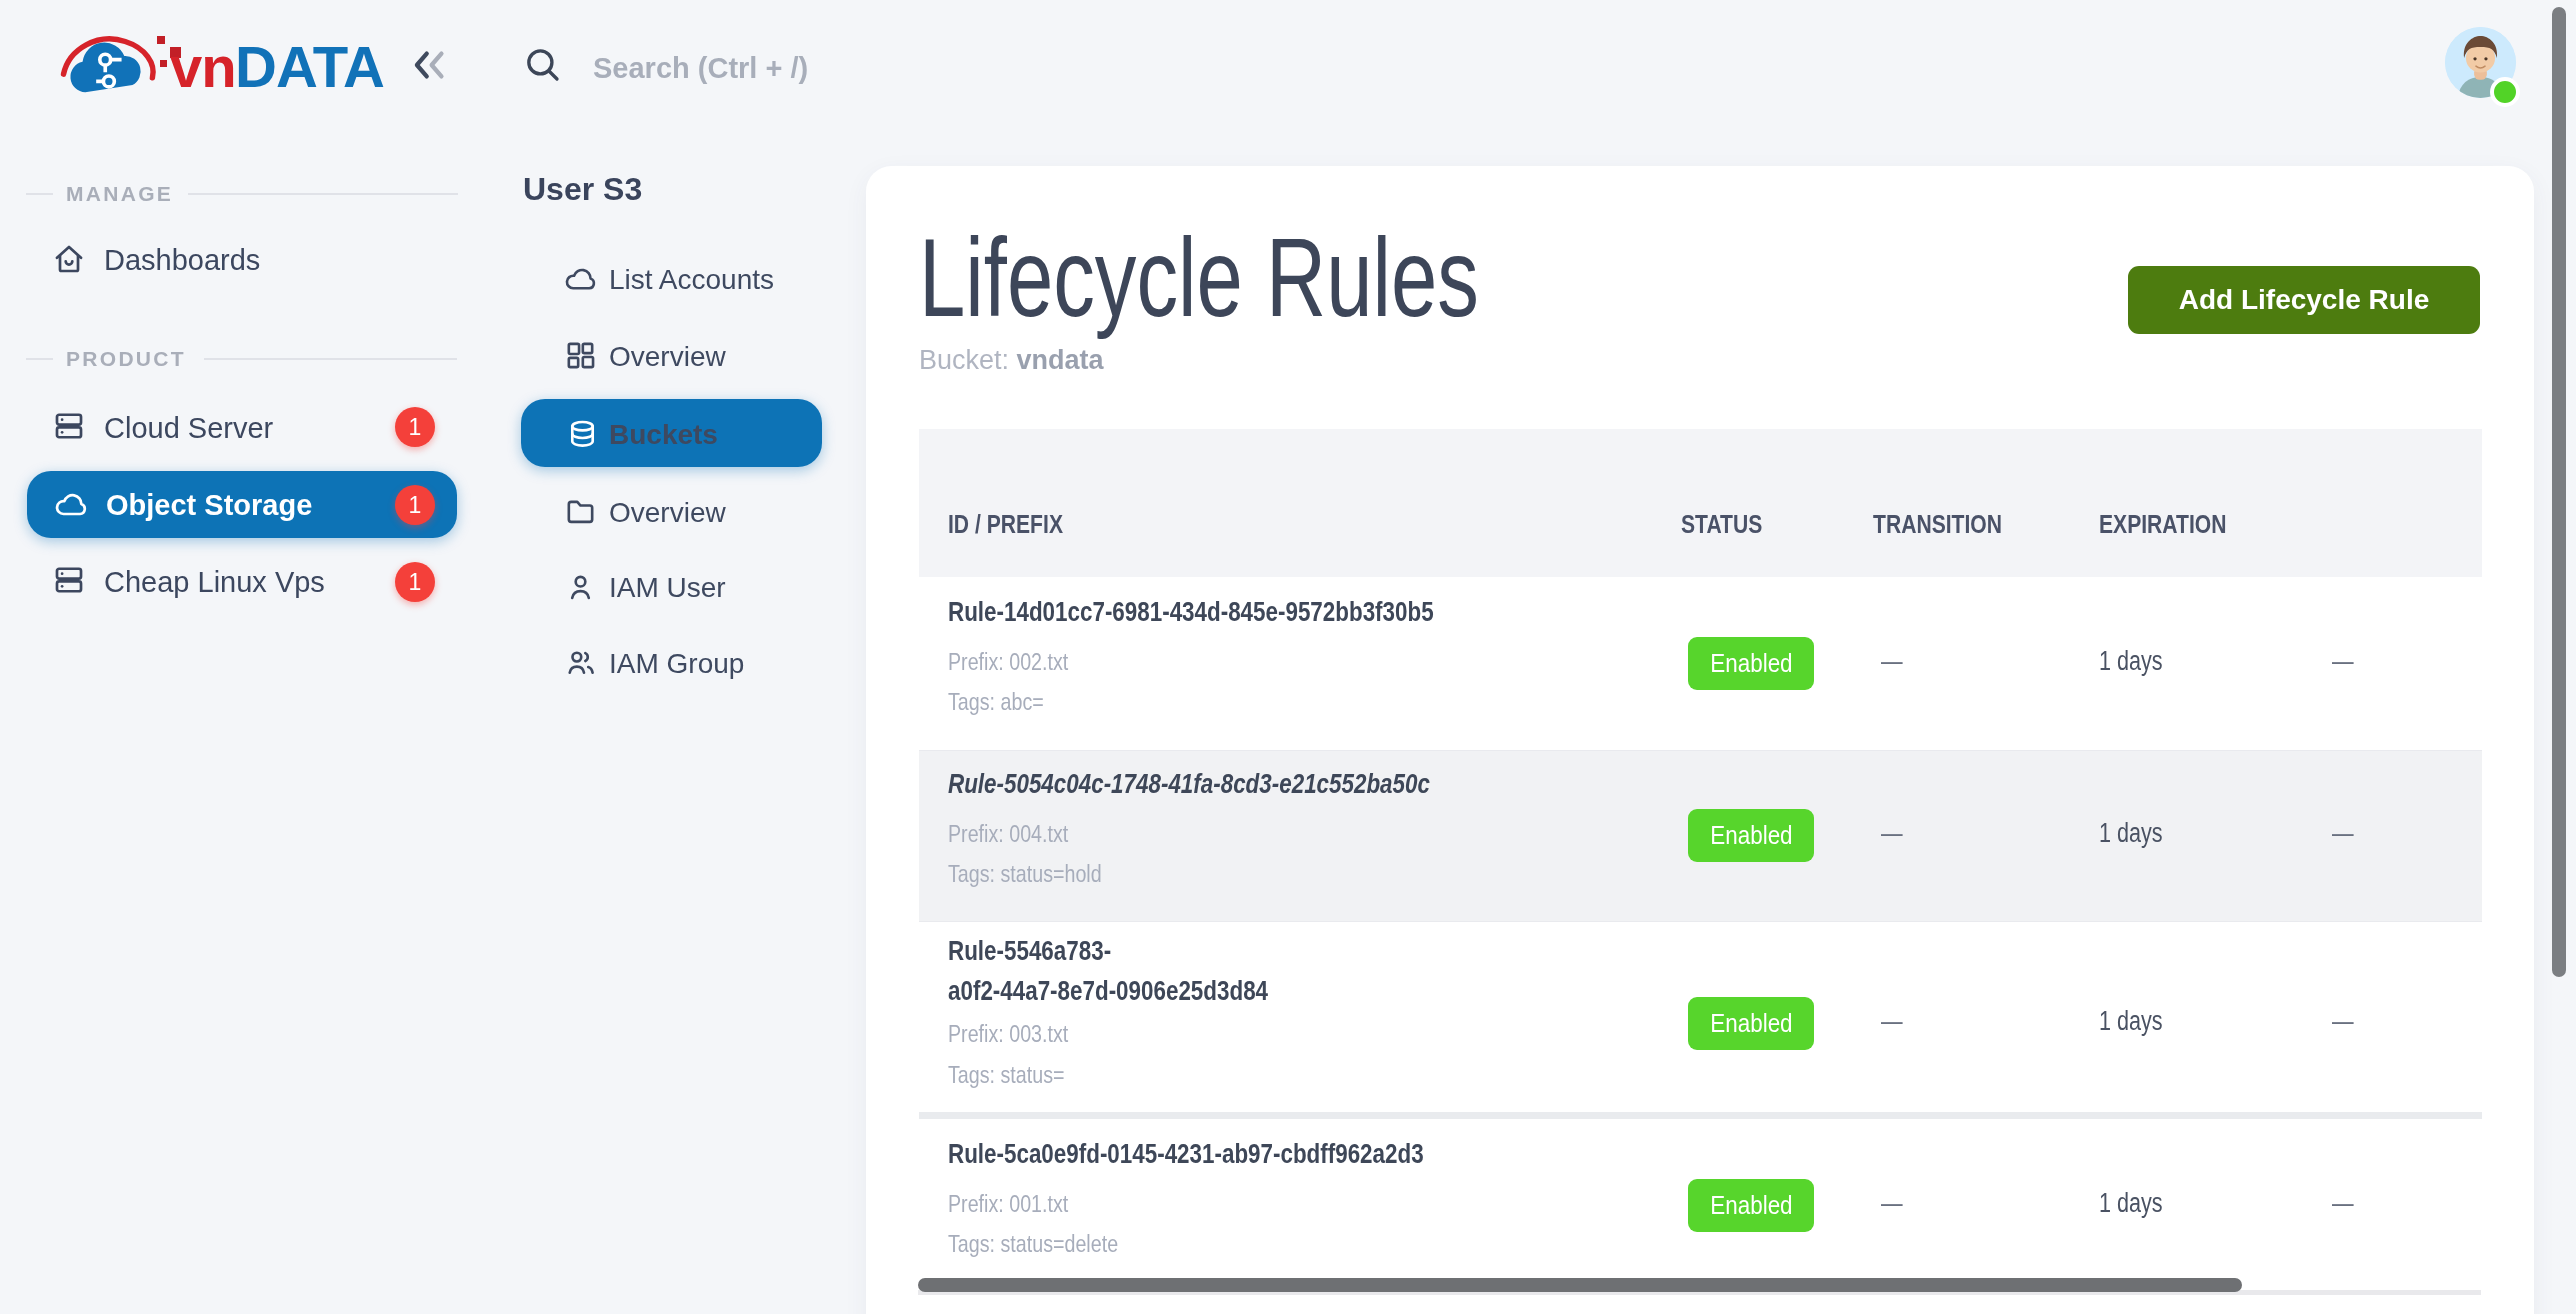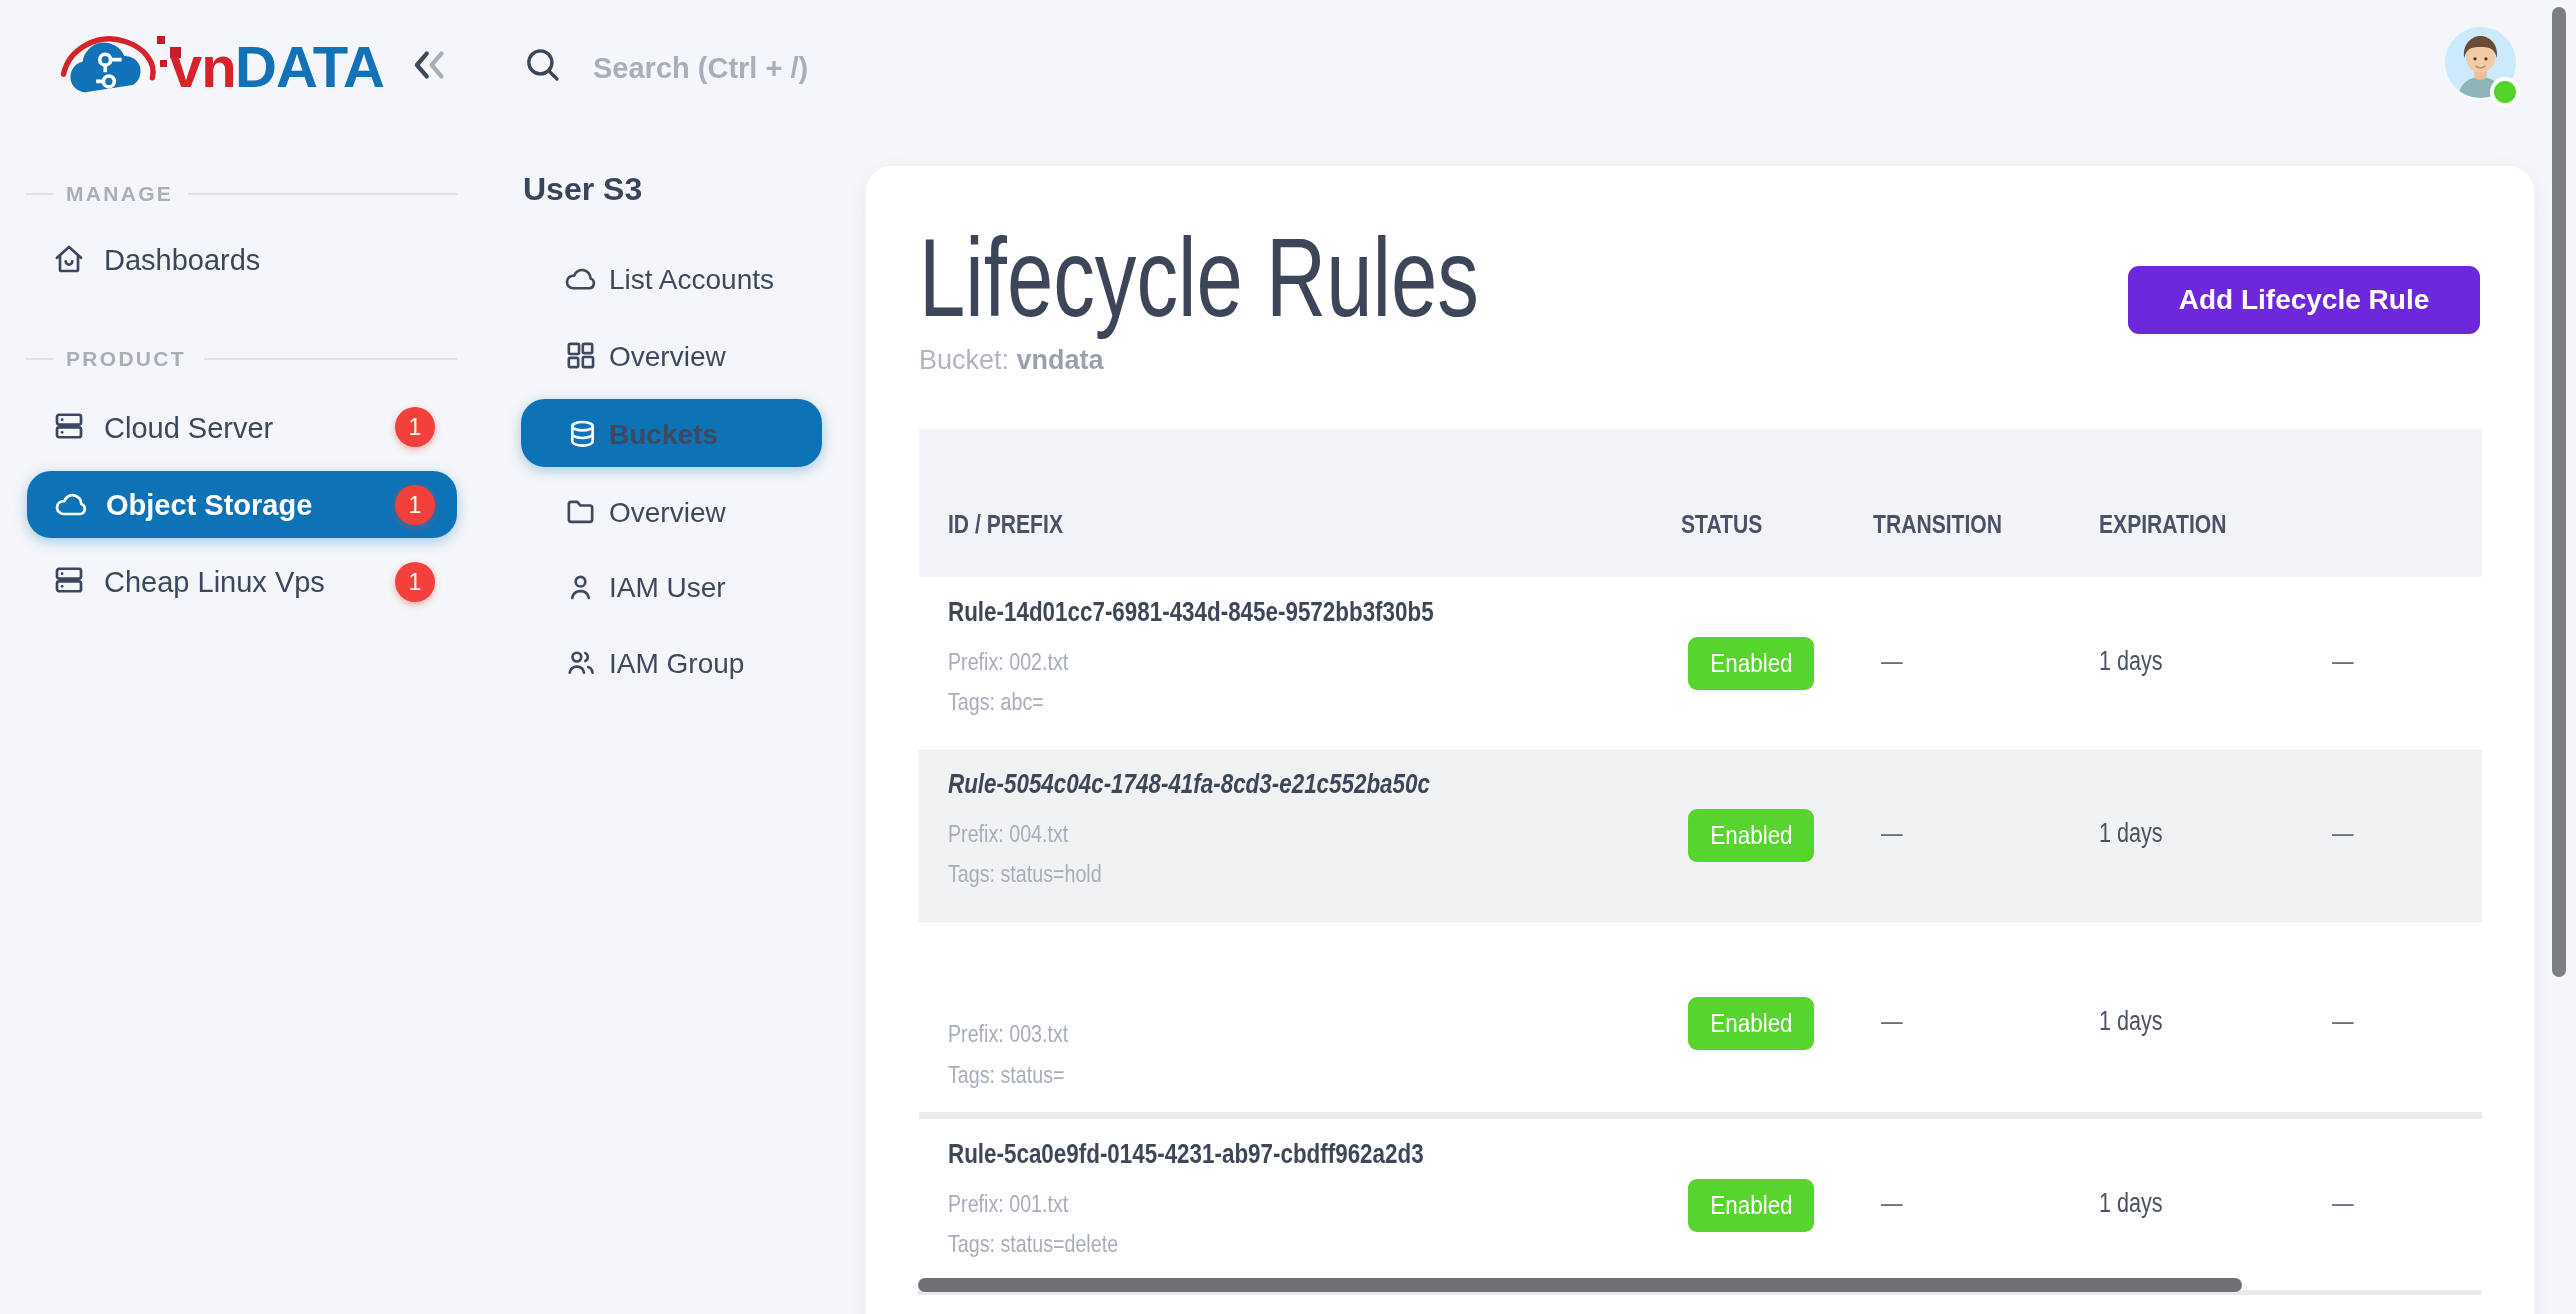--- a/index.html
+++ b/index.html
@@ -33,21 +33,21 @@
   .submenu-title{left:523px;top:171px;font-size:32px;font-weight:700;color:#3a445c;}
   .submenu-label{font-size:28px;color:#3e4960;}
   .submenu-pill{left:521px;top:399px;width:301px;height:68px;border-radius:24px;background:#0d73b6;box-shadow:0 3.6px 12.8px rgba(13,115,182,.35);}
 
   
   .card{left:866px;top:166px;width:1668px;height:1185px;background:#ffffff;border-radius:25.5px;
     box-shadow:0 7.3px 24px rgba(60,70,100,.06);}
   .page-title{left:53px;top:57px;font-size:111px;font-weight:500;color:#3d4659;line-height:1;}
   .bucket-line{left:53px;top:179px;font-size:27px;color:#b0b5c1;}
   .bucket-name{font-weight:700;color:#99a0ae;}
-  .add-btn{left:1262px;top:100px;width:352px;height:68px;border-radius:11px;background:#6d28d9;border:none;
+  .add-btn{left:1262px;top:100px;width:352px;height:68px;border-radius:11px;background:#4d7c0f;border:none;
     color:#ffffff;font-family:"Liberation Sans",sans-serif;font-size:28px;font-weight:600;cursor:pointer;
     display:flex;align-items:center;justify-content:center;}
 
   
   .table{left:53px;top:263px;width:1563px;}
   .thead{position:relative;height:148px;background:#f3f4f7;}
   .th{position:absolute;font-size:26.4px;font-weight:600;color:#4a5268;}
   .th-wrap{width:196px;line-height:35px;transform:scaleX(.8);transform-origin:0 0;white-space:normal;display:inline-block;}
   .trow{position:relative;border-bottom:1.8px solid #e9eaee;background:#fff;}
   .trow.striped{background:#f1f2f4;}
@@ -264,20 +264,24 @@
         <span class="meta cx" style="top:109px;">Tags: status=hold</span>
         <div class="status-badge" style="top:58px;">
             <span class="cx85">Enabled</span>
           </div>
         <span class="cell-dash cx" style="left:962px;top:67px;">—</span>
         <span class="cell-days cx" style="left:1180px;top:67px;">1 days</span>
         <span class="cell-dash cx" style="left:1413px;top:67px;">—</span>
       </div>
 
       <div class="trow thickline" style="height:190px;">
+        <div class="rule-id" style="top:9px;">
+          <span>Rule-5546a783-</span>
+            <span>a0f2-44a7-8e7d-0906e25d3d84</span>
+        </div>
         <span class="meta cx" style="top:98px;">Prefix: 003.txt</span>
         <span class="meta cx" style="top:139px;">Tags: status=</span>
         <div class="status-badge" style="top:75px;">
             <span class="cx85">Enabled</span>
           </div>
         <span class="cell-dash cx" style="left:962px;top:84px;">—</span>
         <span class="cell-days cx" style="left:1180px;top:84px;">1 days</span>
         <span class="cell-dash cx" style="left:1413px;top:84px;">—</span>
       </div>
 

